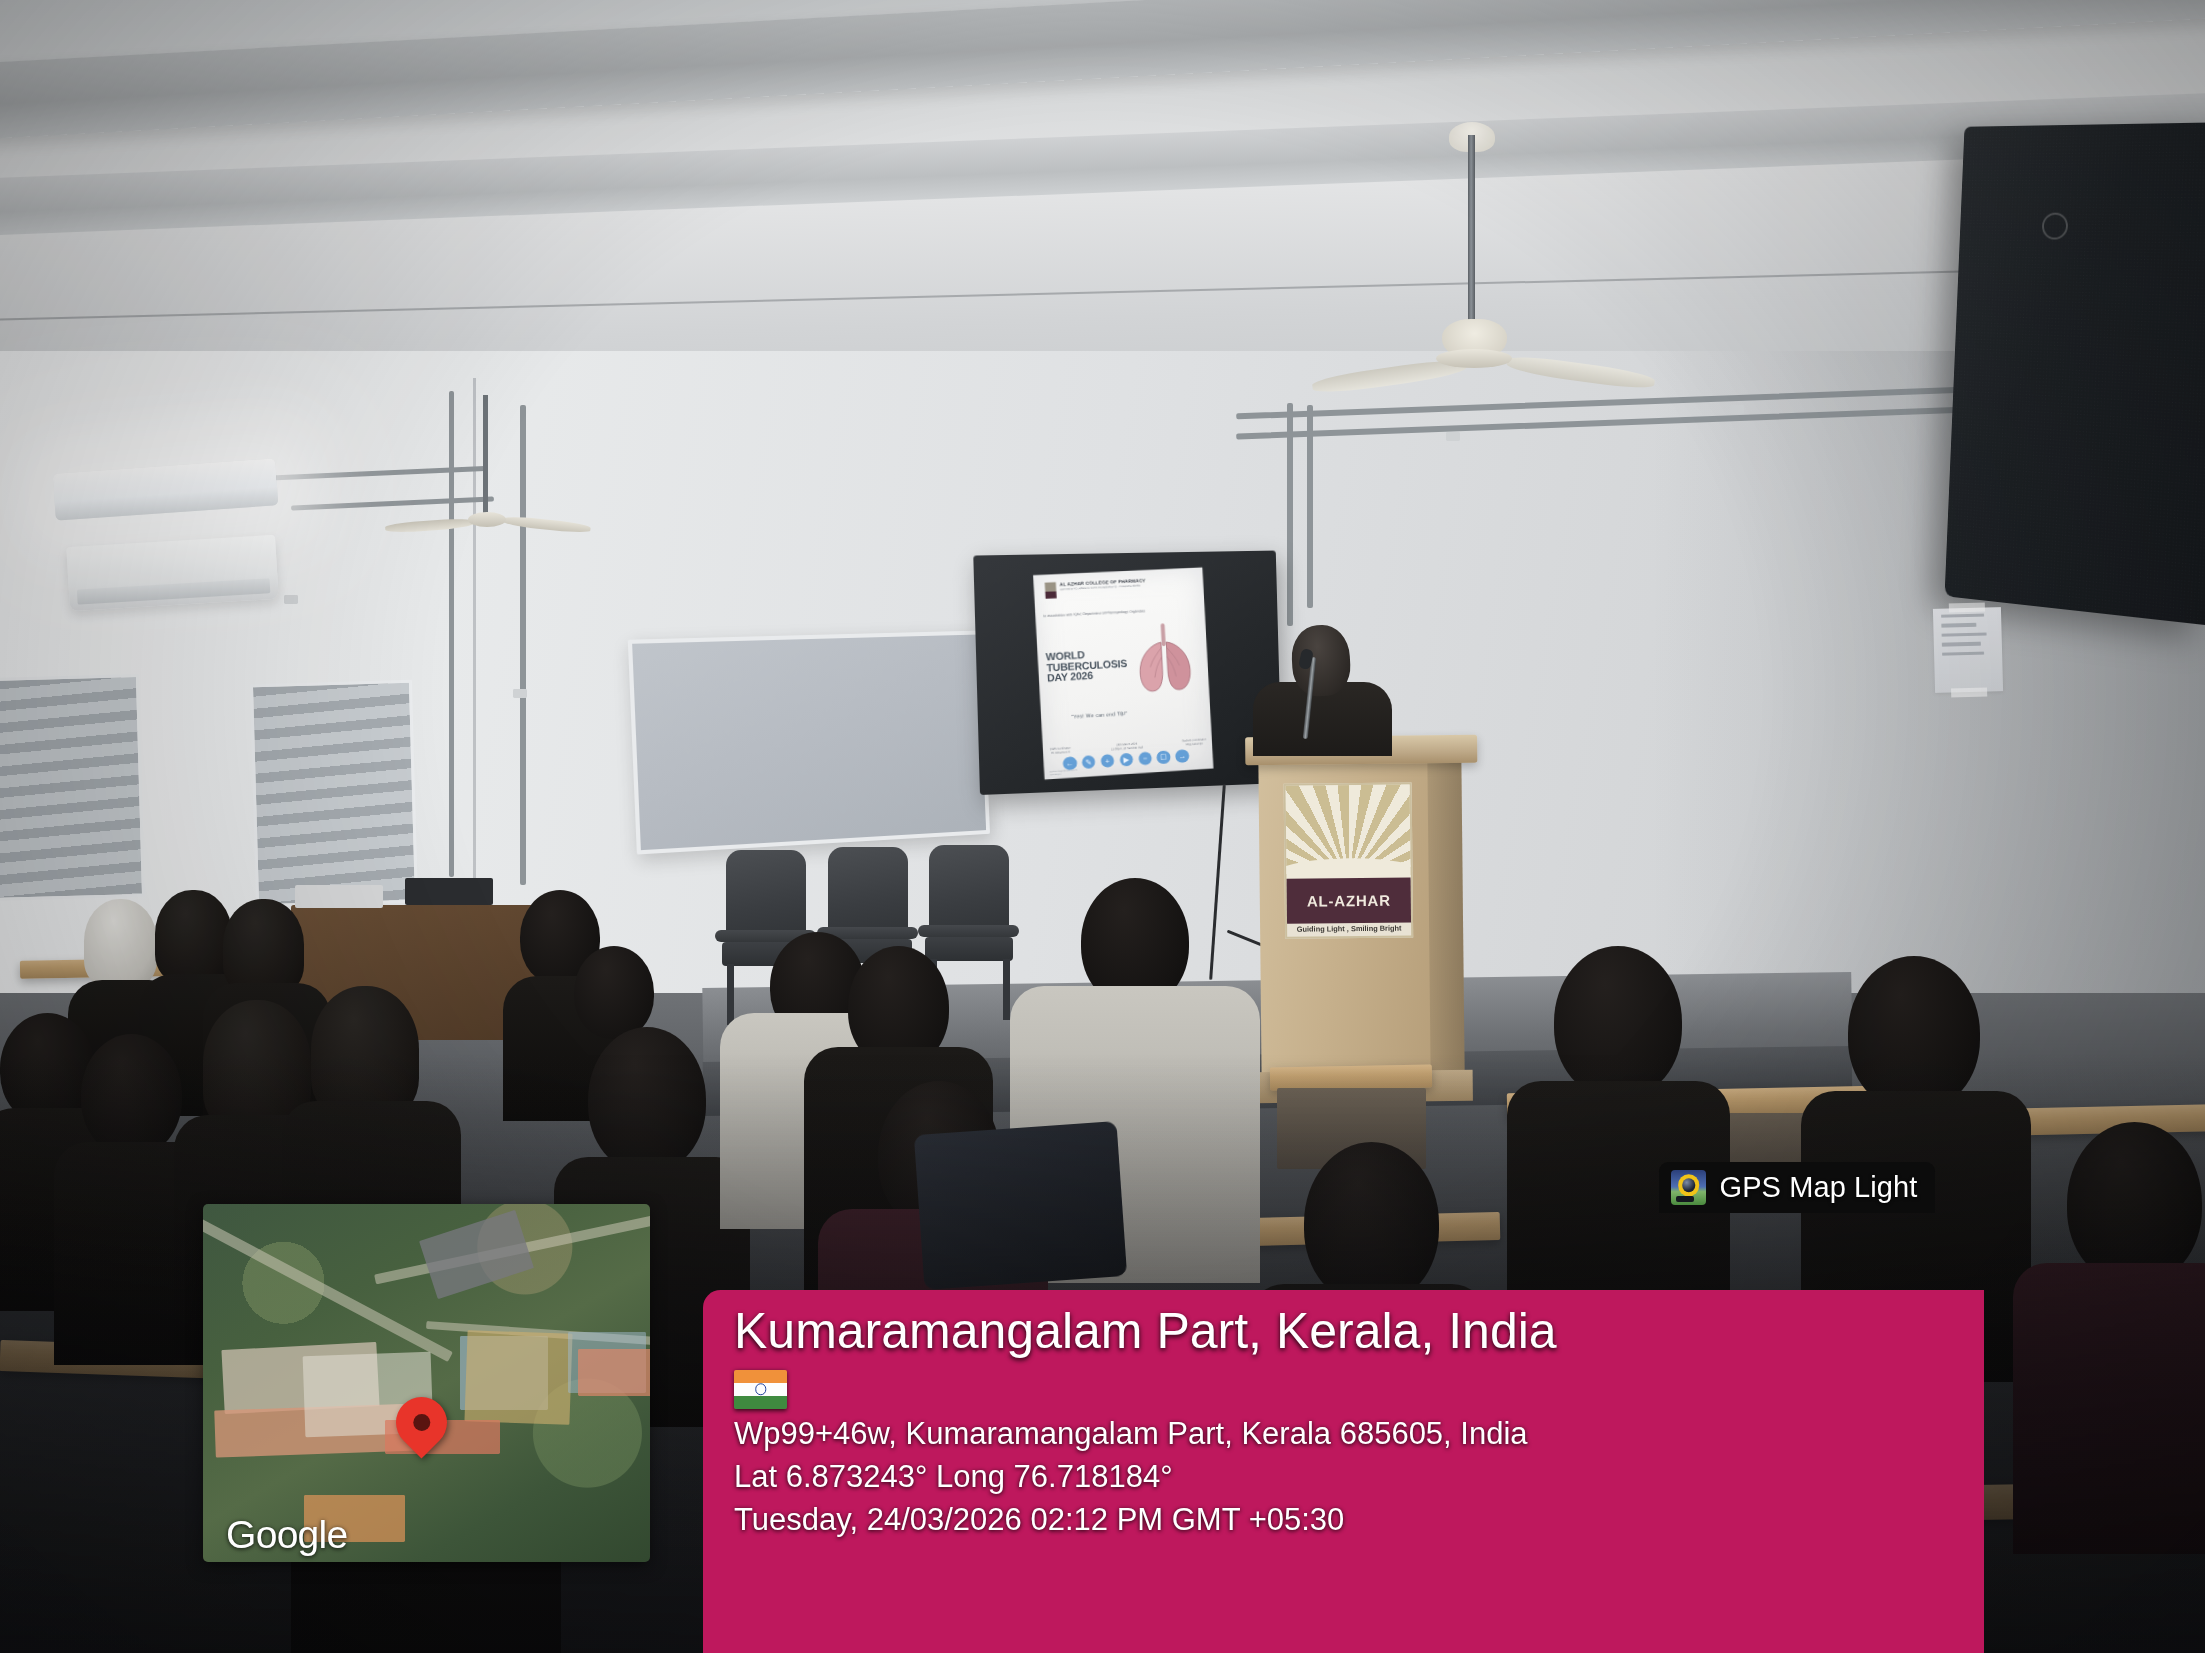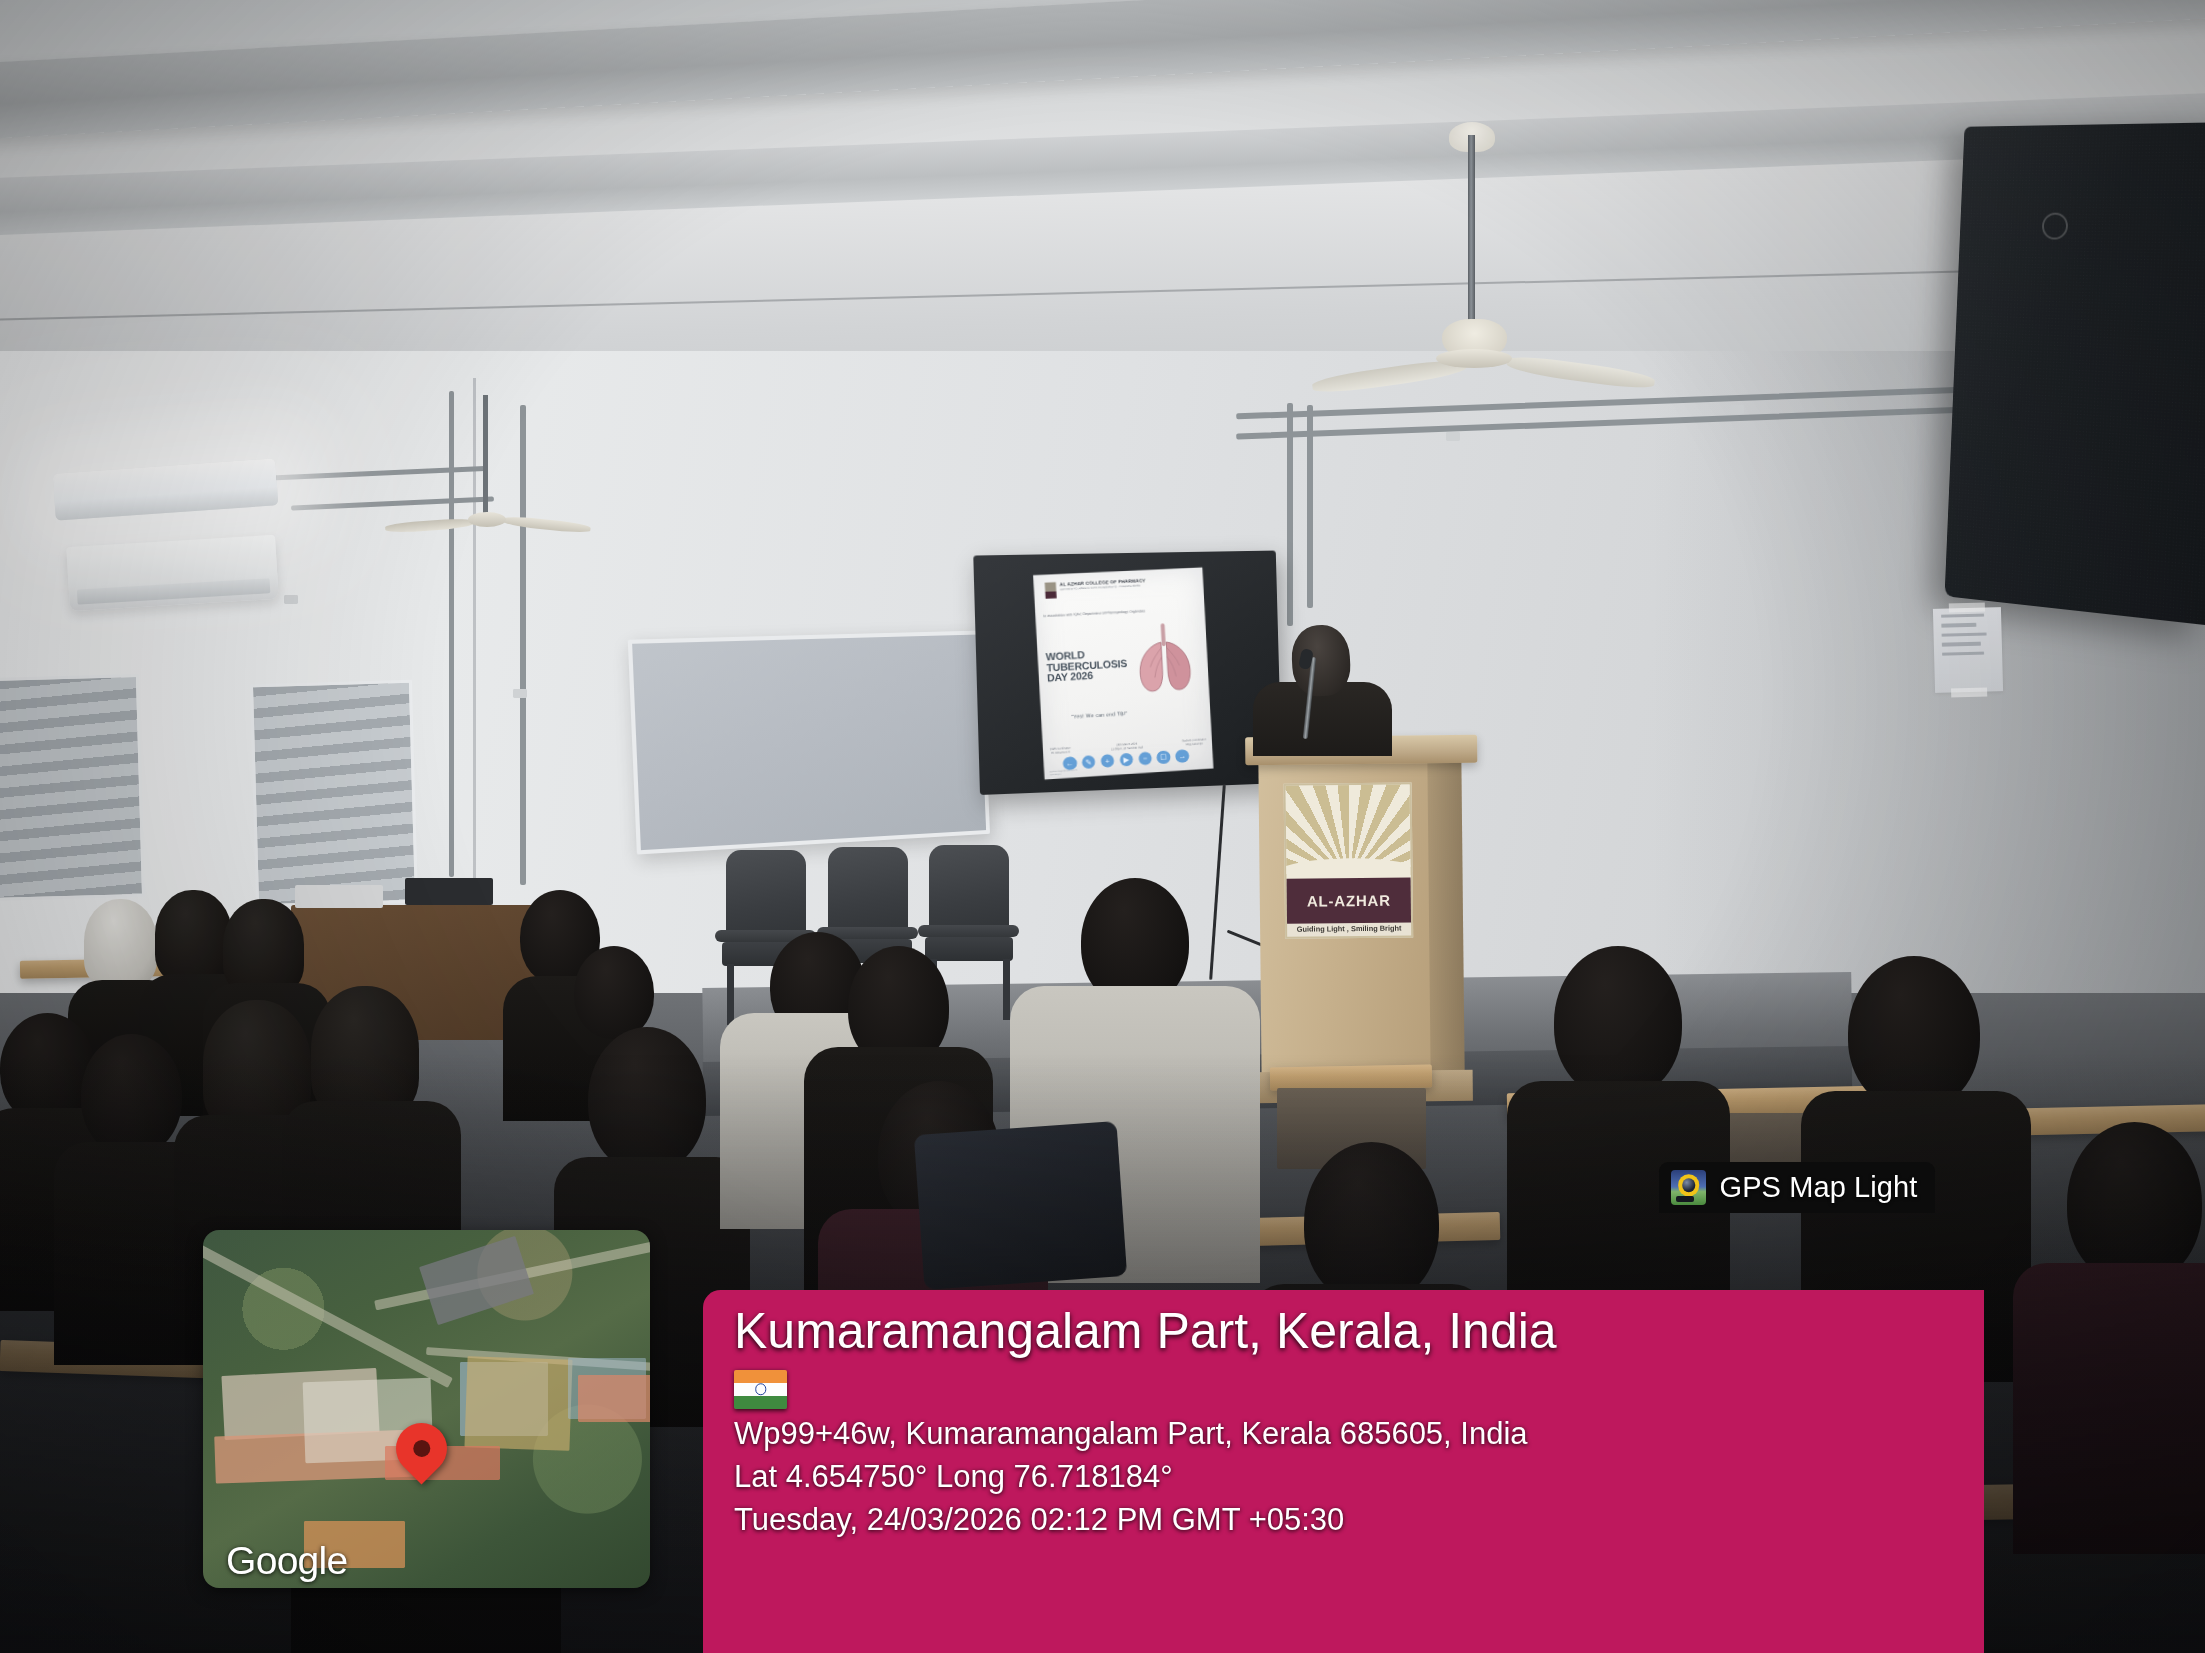--- a/index.html
+++ b/index.html
@@ -453,22 +453,22 @@
     width: 11.5px; height: 11.5px; border-radius: 50%; border: 1.6px solid #20409a;
   }
   .gps-lines { margin-top: 3px; }
   .gps-line {
     color: #ffffff; font-size: 31px; line-height: 1.40;
     text-shadow: 0 1.4px 4.7px rgba(0,0,0,.95);
     white-space: nowrap;
   }
 
   .map-thumb {
-    position: absolute; left: 203px; top: 1230px; width: 447px; height: 358px;
-    border-radius: 16px; overflow: hidden; z-index: 35;
+    position: absolute; left: 203px; top: 1204px; width: 447px; height: 358px;
+    border-radius: 5px; overflow: hidden; z-index: 35;
     box-shadow: 0 4px 15px rgba(0,0,0,.5);
     background:
       radial-gradient(circle at 18% 22%, rgba(120,140,95,.55) 0 41px, transparent 41px),
       radial-gradient(circle at 72% 12%, rgba(160,150,110,.45) 0 47px, transparent 48px),
       radial-gradient(circle at 86% 64%, rgba(110,135,90,.5) 0 54px, transparent 55px),
       linear-gradient(150deg,#3f5740 0%, #47603f 28%, #556b47 52%, #3d5539 78%, #32482f 100%);
   }
   .map-roof {
     position: absolute; border-radius: 1.4px;
   }
@@ -752,21 +752,21 @@
     <div class="gps-badge-label">GPS Map Light</div>
   </div>
 
   <div class="gps-panel">
     <div class="gps-place">Kumaramangalam Part, Kerala, India</div>
     <div class="gps-flag">
       <div class="chakra"></div>
     </div>
     <div class="gps-lines">
       <div class="gps-line">Wp99+46w, Kumaramangalam Part, Kerala 685605, India</div>
-      <div class="gps-line">Lat 4.654750° Long 76.718184°</div>
+      <div class="gps-line">Lat 6.873243° Long 76.718184°</div>
       <div class="gps-line">Tuesday, 24/03/2026 02:12 PM GMT +05:30</div>
     </div>
   </div>
 
   <div class="map-thumb">
     <div class="map-road" style="left:-20px; top:81px; width:284px; height:10.8px; transform:rotate(28deg);"></div>
     <div class="map-road" style="left:169px; top:41px; width:284px; height:9.5px; transform:rotate(-12deg);"></div>
     <div class="map-road" style="left:223px; top:125px; width:230px; height:8px; transform:rotate(4deg);"></div>
     <div class="map-roof" style="left:223px; top:20px; width:101px; height:61px; background:rgba(120,120,128,.75); transform:rotate(-18deg);"></div>
     <div class="map-roof" style="left:20px; top:142px; width:155px; height:64px; background:rgba(210,195,180,.72); transform:rotate(-3deg);"></div>

